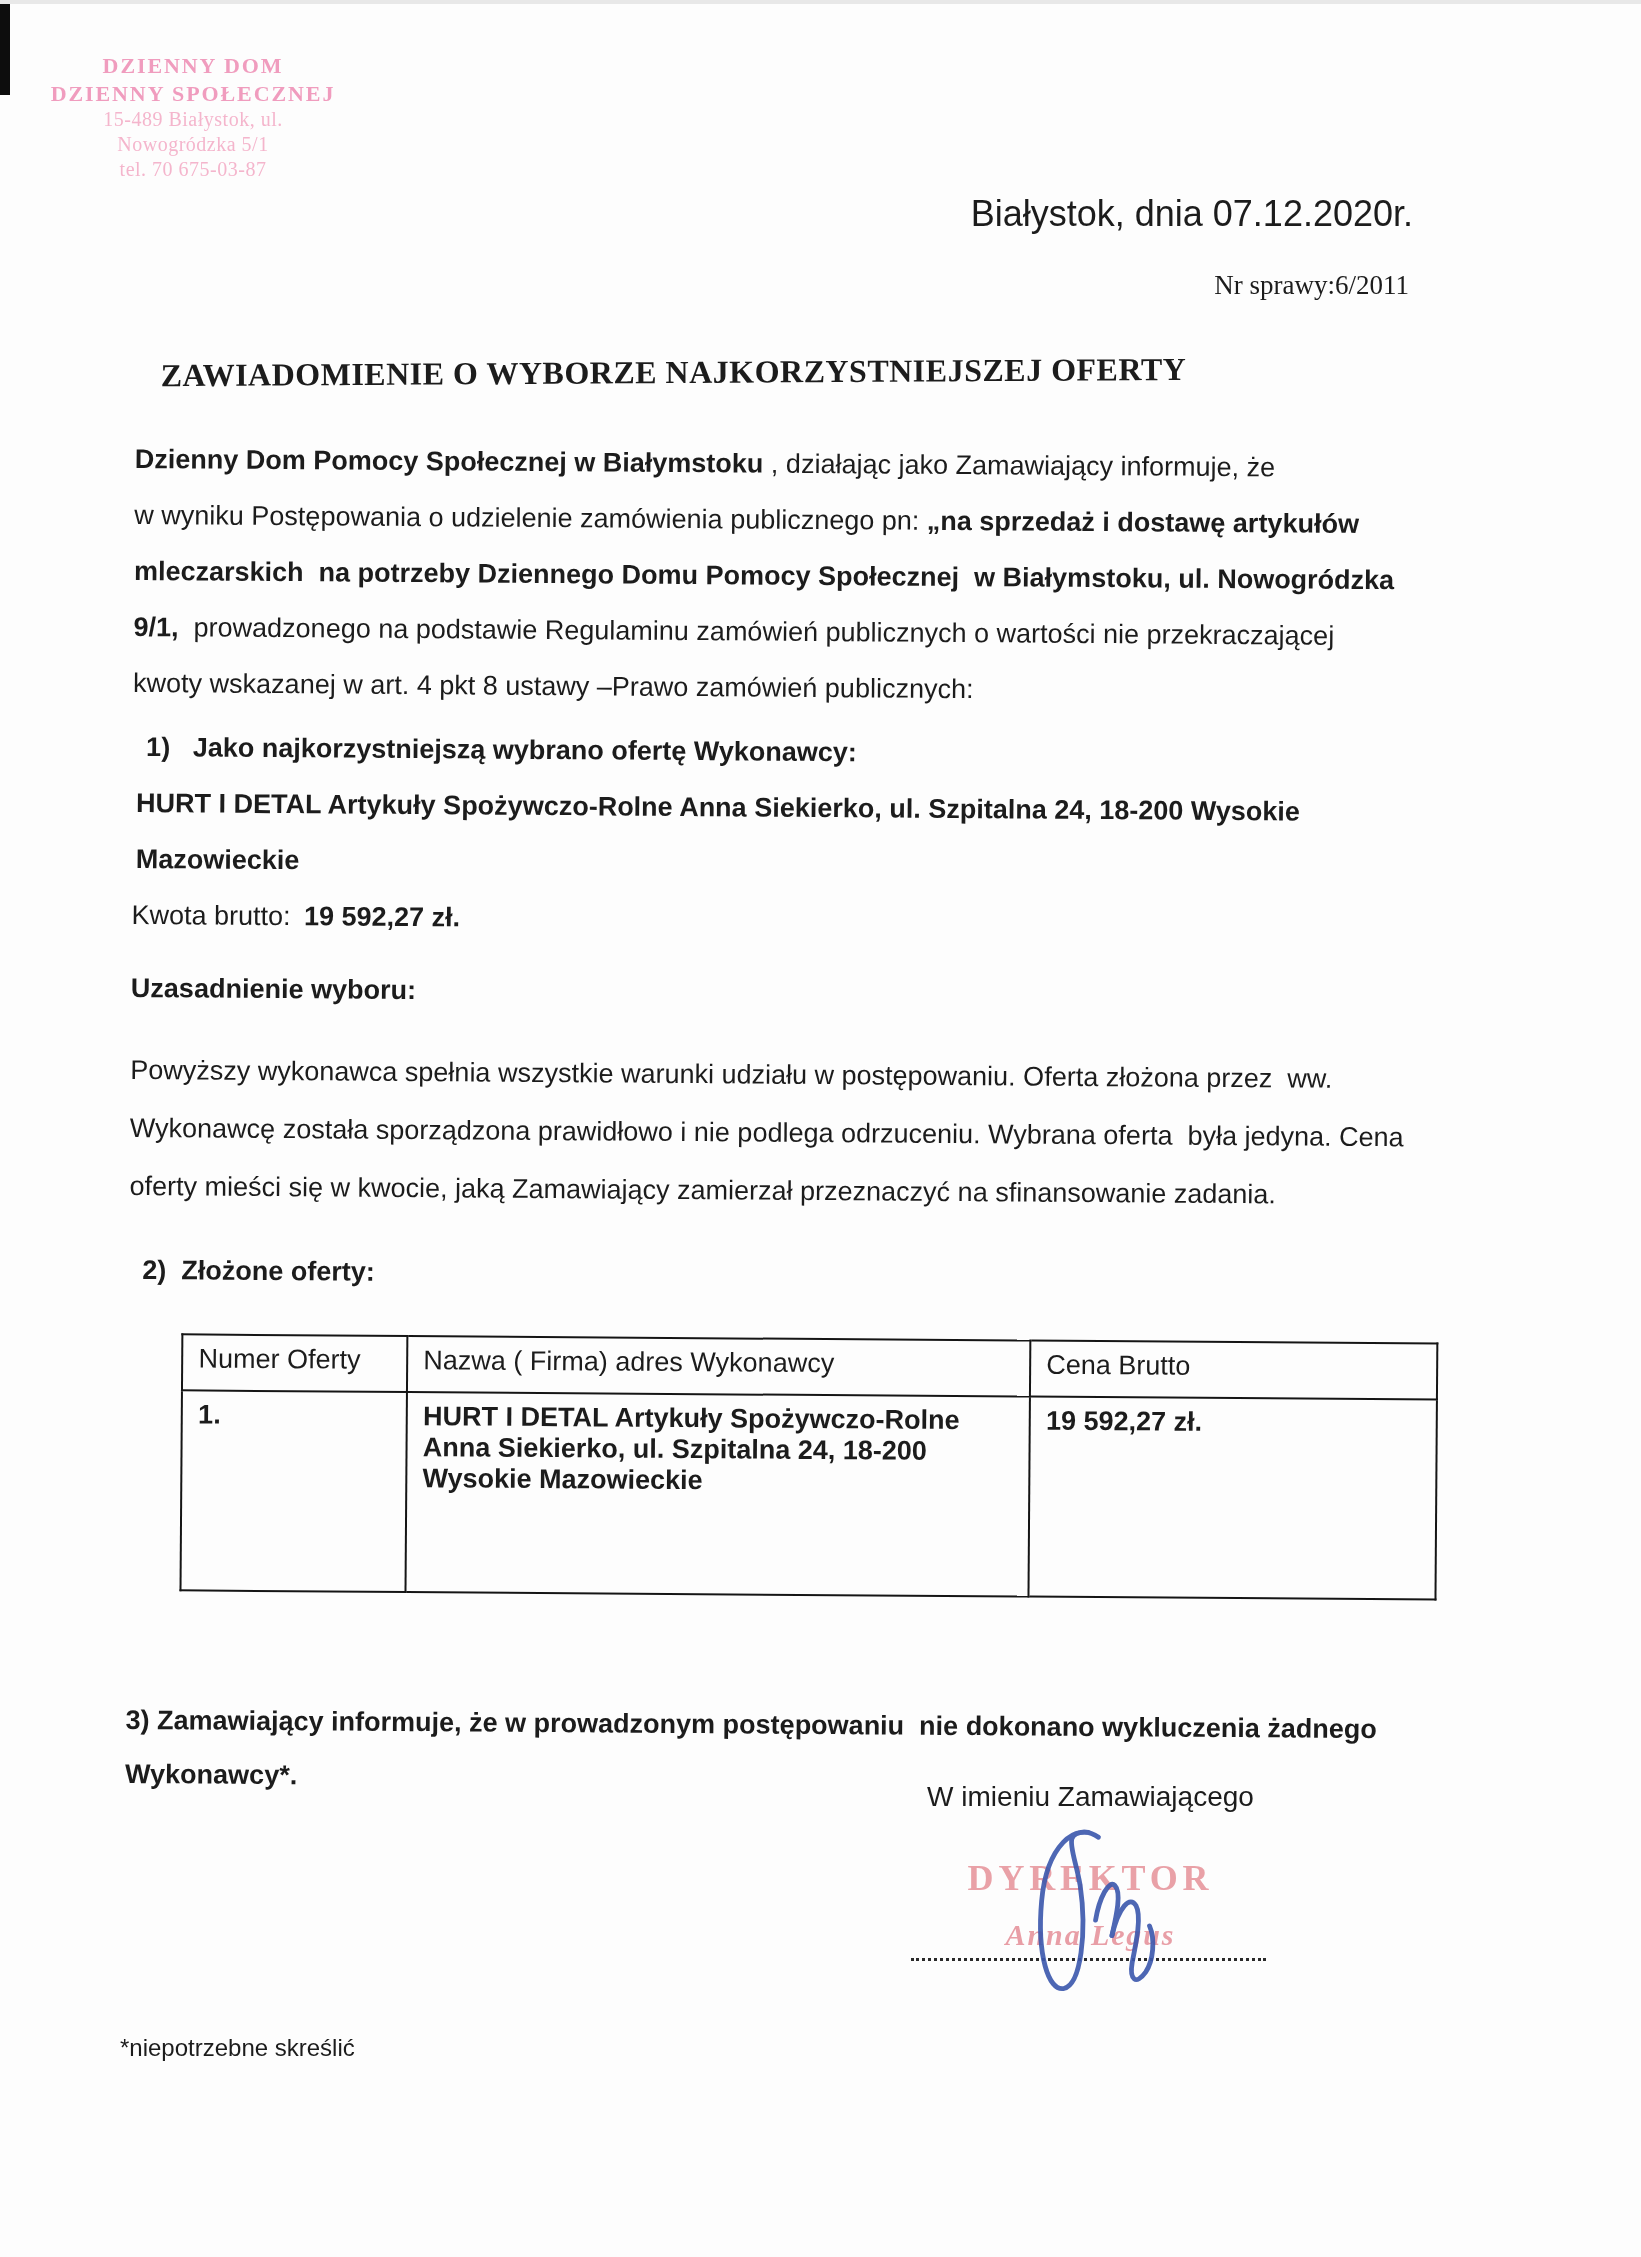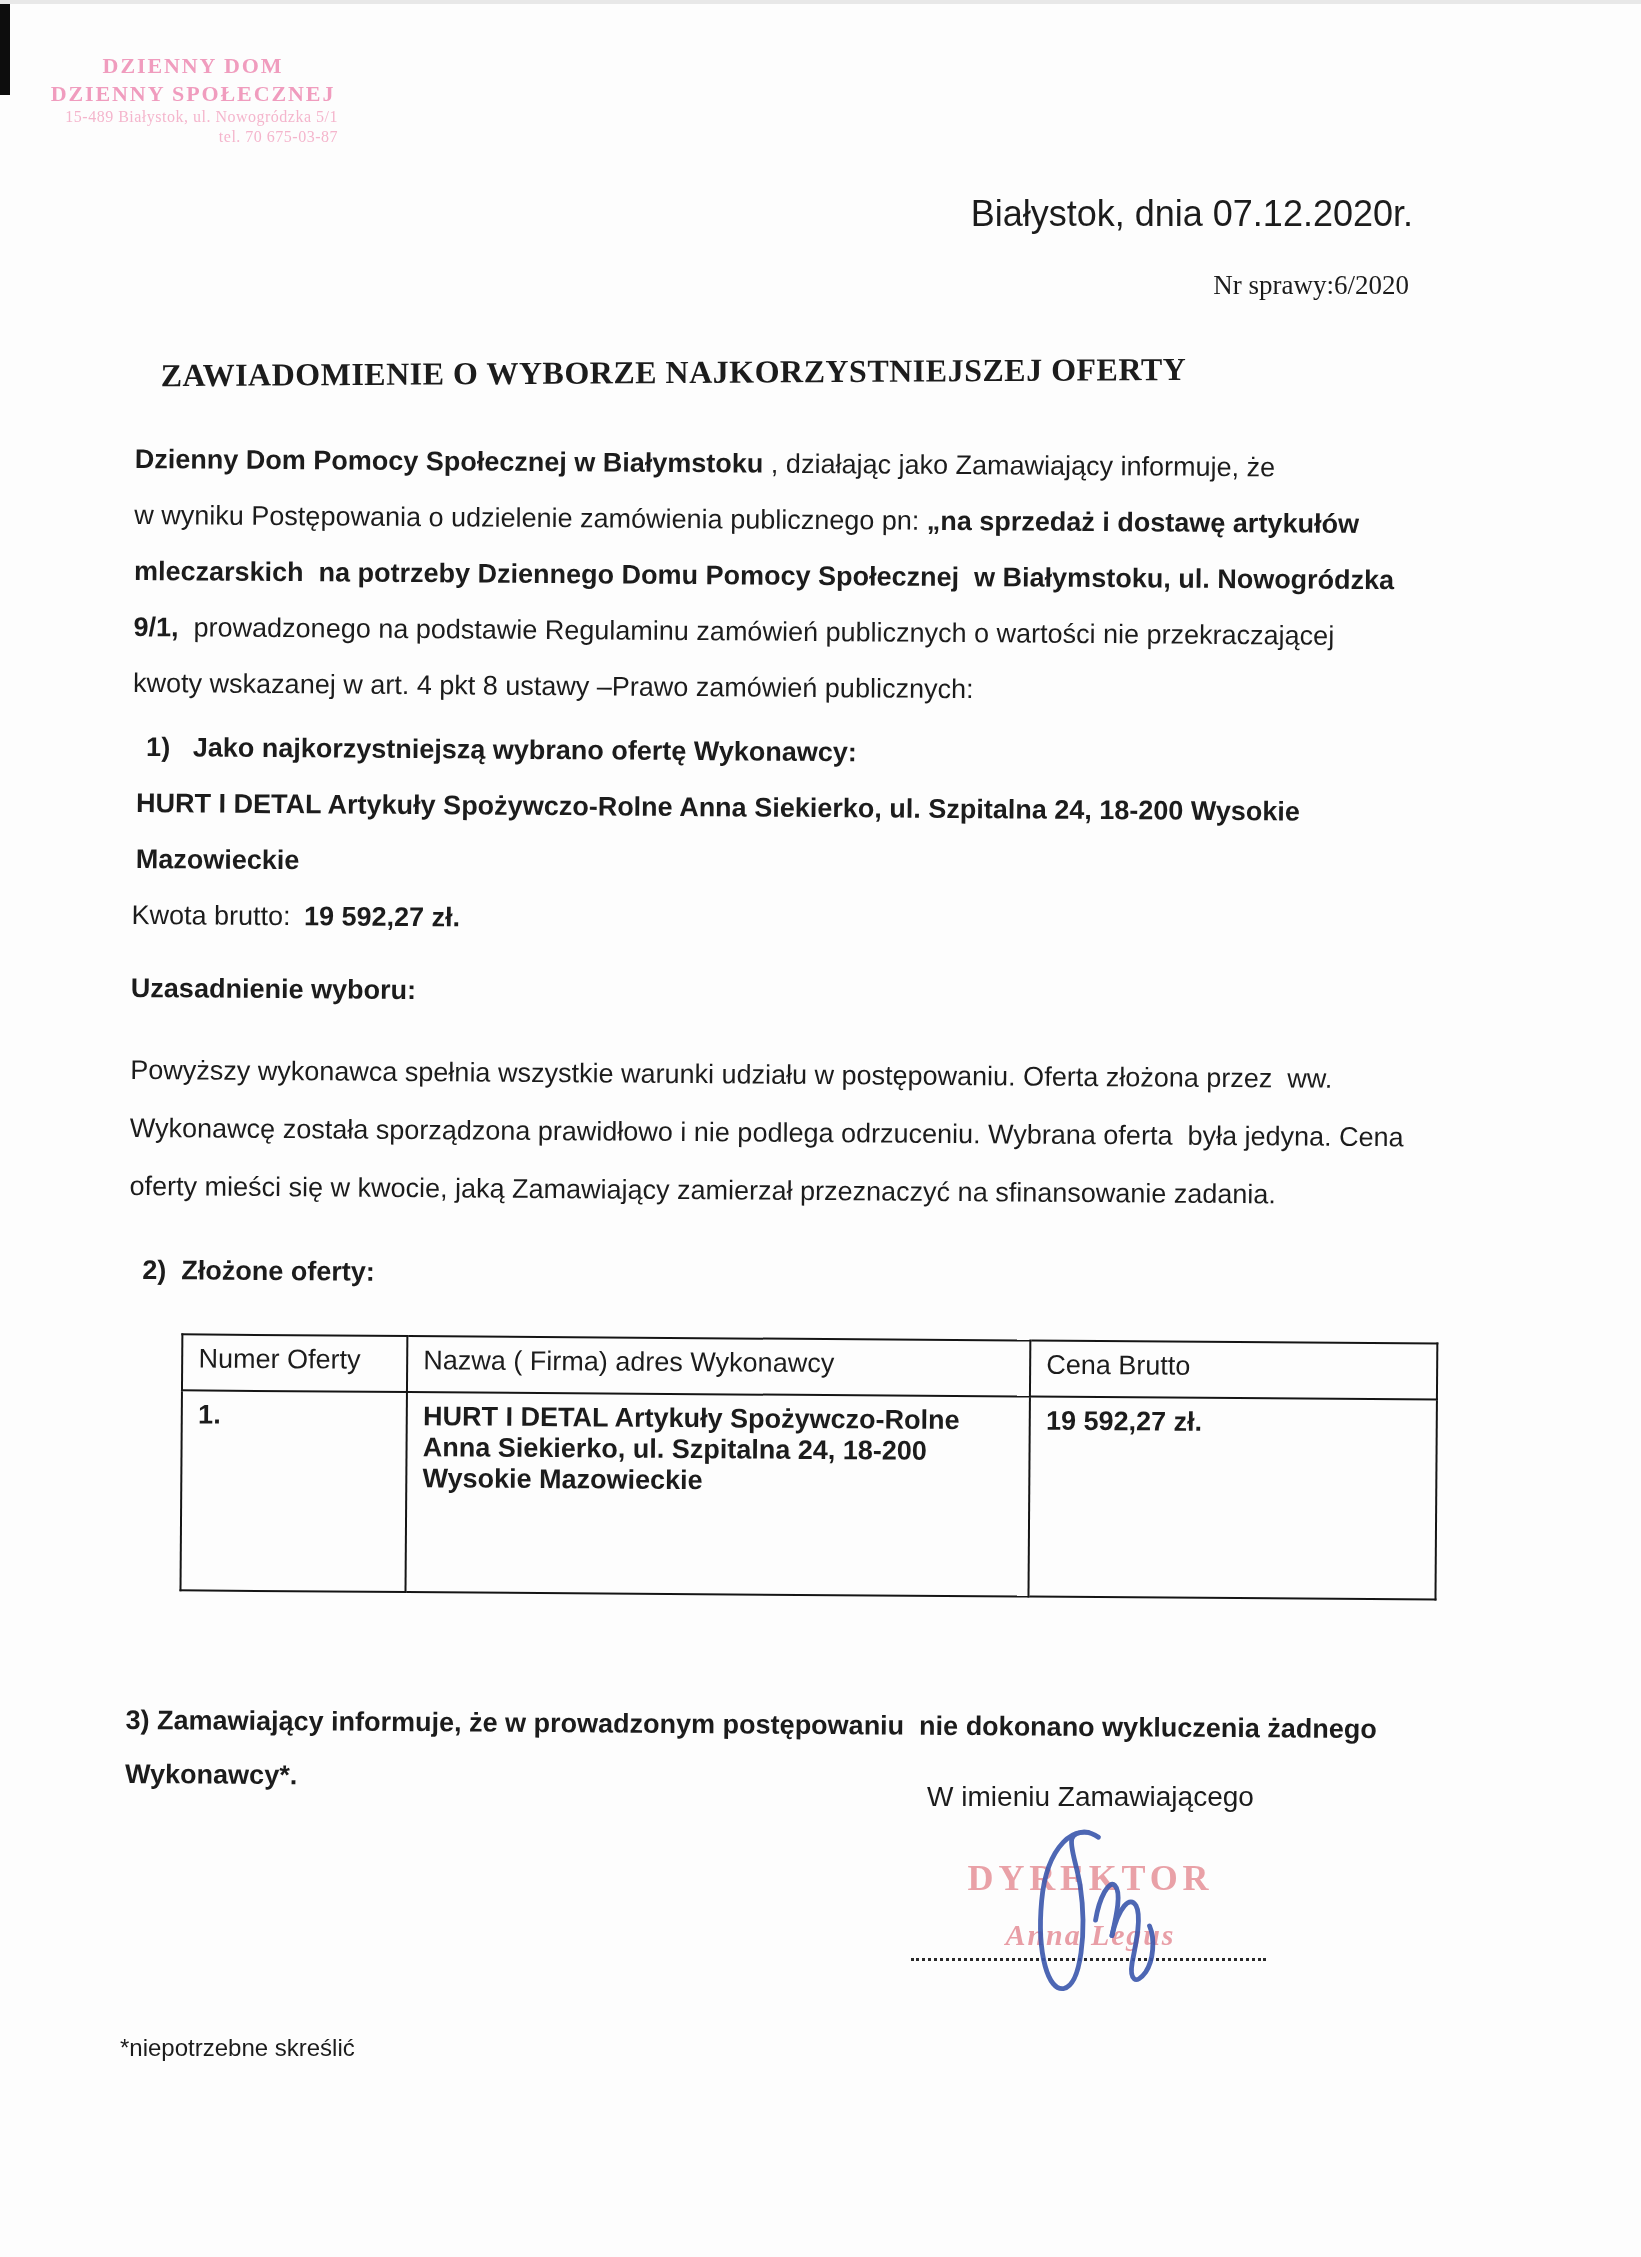--- a/index.html
+++ b/index.html
@@ -17,21 +17,21 @@
 
   
   .letterhead{
     position:absolute;left:48px;top:48px;width:290px;
     text-align:center;
     font-family:"Liberation Serif",serif;
     line-height:1.25;
     filter:blur(0.4px);
   }
   .letterhead .big{font-weight:bold;font-size:22px;letter-spacing:1.9px;color:#ee8fb5;opacity:.88;}
-  .letterhead .small{font-size:16px;color:#f3a9c4;opacity:.85;letter-spacing:0.5px;text-align:right;}
+  .letterhead .small{font-size:20px;color:#f3a9c4;opacity:.85;letter-spacing:0.5px;}
 
   
   .place-date{
     position:absolute;right:228px;top:189px;
     font-family:Liberation Sans, sans-serif;font-size:36px;white-space:pre;
   }
   .case-no{
     position:absolute;right:232px;top:266px;
     font-family:"Liberation Serif",serif;font-size:27px;white-space:pre;
   }
@@ -111,21 +111,21 @@
   <div class="edge-artifact"></div>
 
   <div class="letterhead">
     <div class="big">DZIENNY DOM</div>
     <div class="big">DZIENNY SPOŁECZNEJ</div>
     <div class="small">15-489 Białystok, ul. Nowogródzka 5/1</div>
     <div class="small">tel.  70 675-03-87</div>
   </div>
 
   <div class="place-date">Białystok, dnia 07.12.2020r.</div>
-  <div class="case-no">Nr sprawy:6/2020</div>
+  <div class="case-no">Nr sprawy:6/2011</div>
 
   <div class="doc-title">ZAWIADOMIENIE O WYBORZE NAJKORZYSTNIEJSZEJ OFERTY</div>
 
   <div class="content">
 
     <div class="iline"><span class="b">Dzienny Dom Pomocy Społecznej w Białymstoku</span><span> , działając jako Zamawiający informuje, że</span></div>
     <div class="iline"><span>w wyniku Postępowania o udzielenie zamówienia publicznego pn: </span><span class="b">„na sprzedaż i dostawę artykułów</span></div>
     <div class="iline"><span class="b">mleczarskich  na potrzeby Dziennego Domu Pomocy Społecznej  w Białymstoku, ul. Nowogródzka</span></div>
     <div class="iline"><span class="b">9/1,</span><span>  prowadzonego na podstawie Regulaminu zamówień publicznych o wartości nie przekraczającej</span></div>
     <div class="iline"><span>kwoty wskazanej w art. 4 pkt 8 ustawy –Prawo zamówień publicznych:</span></div>

